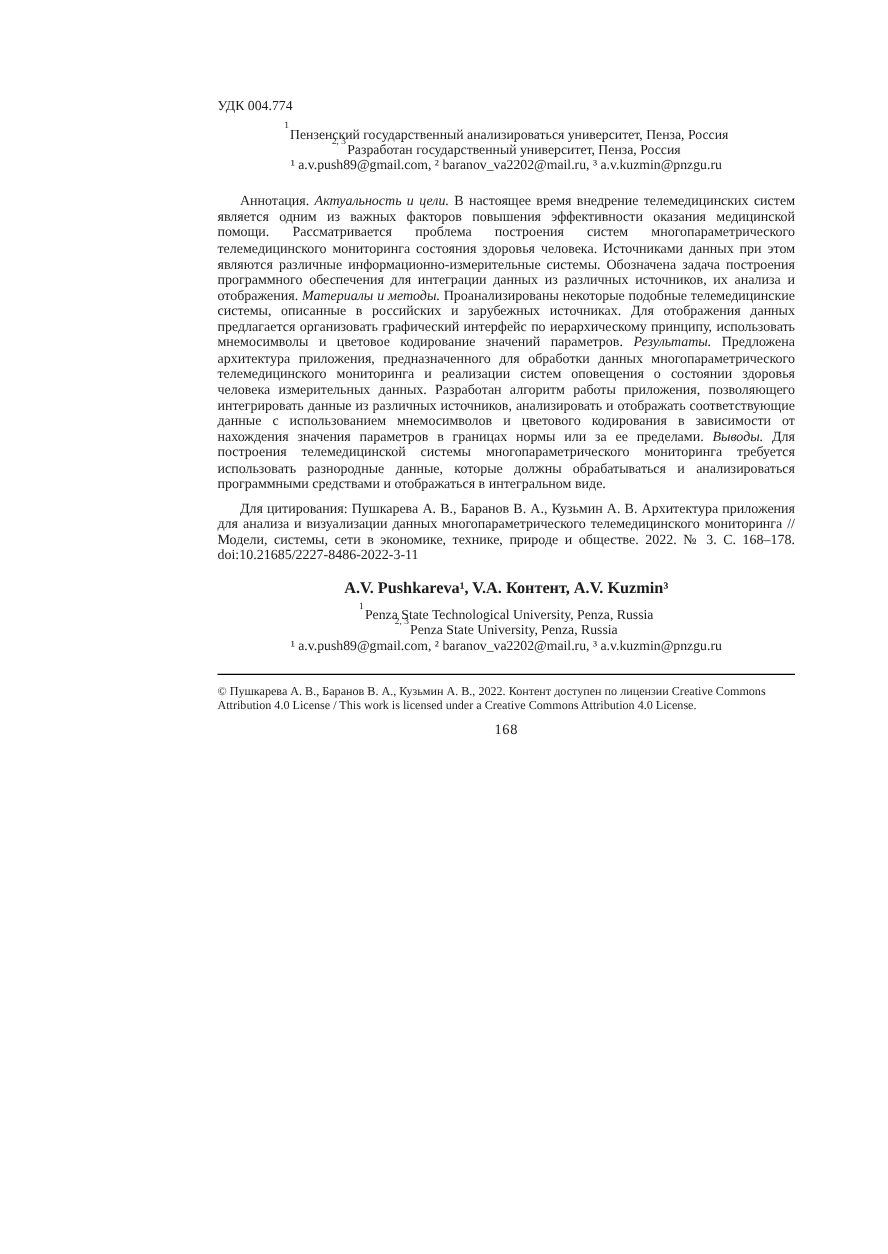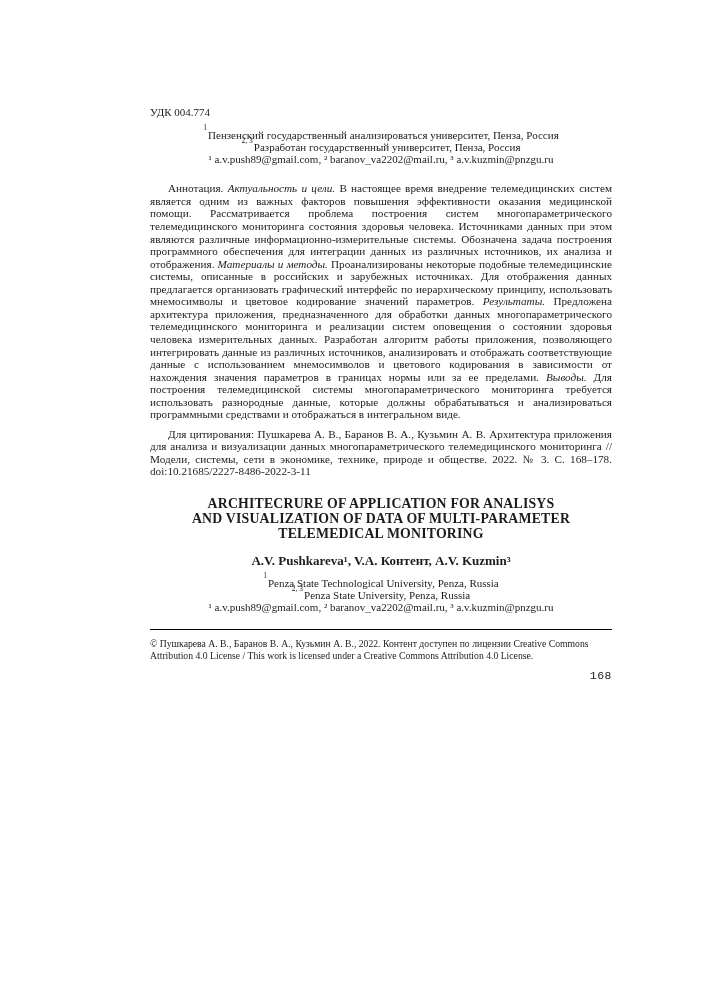--- a/index.html
+++ b/index.html
@@ -11,24 +11,23 @@
     position: relative;
     width: 710px;
     height: 1003px;
     background: #ffffff;
     font-family: "Liberation Serif", "DejaVu Serif", serif;
     color: #1c1c1c;
     overflow: hidden;
   }
   .content {
     position: absolute;
-    left: 150px;
+    left: 174px;
     top: 79px;
     width: 462px;
-    margin-top: 27px;
   }
   .udc-block {
     font-size: 11px;
     line-height: 12.5px;
     text-align: left;
   }
   .title-ru, .title-en {
     margin-top: 22px;
     text-align: center;
     font-weight: bold;
@@ -81,24 +80,23 @@
     height: 0;
   }
   .copyright {
     margin-top: 4px;
     font-size: 9.7px;
     line-height: 11.6px;
     text-align: left;
   }
   .pagenum {
     margin-top: 7px;
-    text-align: right;
+    text-align: center;
     font-size: 11.5px;
     letter-spacing: 0.5px;
-    font-family: Liberation Mono, monospace;
   }
 </style>
 </head>
 <body>
 
 <div class="page">
   <div class="content">
 
     <div class="udc-block">
       <div>УДК 004.774</div>
@@ -110,23 +108,20 @@
       <p class="affil-line"><sup class="mark">1</sup><span>Пензенский государственный анализироваться университет, Пенза, Россия</span></p>
       <p class="affil-line"><sup class="mark">2, 3</sup><span>Разработан государственный университет, Пенза, Россия</span></p>
       <p class="affil-line">¹ a.v.push89@gmail.com, ² baranov_va2202@mail.ru, ³ a.v.kuzmin@pnzgu.ru</p>
     </div>
 
     <p class="para abstract"><span class="bold">Аннотация.</span><span class="italic"> Актуальность и цели.</span><span> В настоящее время внедрение телемедицинских систем является одним из важных факторов повышения эффективности оказания медицинской помощи. Рассматривается проблема построения систем многопараметрического телемедицинского мониторинга состояния здоровья человека. Источниками данных при этом являются различные информационно-измерительные системы. Обозначена задача построения программного обеспечения для интеграции данных из различных источников, их анализа и отображения.</span><span class="italic"> Материалы и методы.</span><span> Проанализированы некоторые подобные телемедицинские системы, описанные в российских и зарубежных источниках. Для отображения данных предлагается организовать графический интерфейс по иерархическому принципу, использовать мнемосимволы и цветовое кодирование значений параметров.</span><span class="italic"> Результаты.</span><span> Предложена архитектура приложения, предназначенного для обработки данных многопараметрического телемедицинского мониторинга и реализации систем оповещения о состоянии здоровья человека измерительных данных. Разработан алгоритм работы приложения, позволяющего интегрировать данные из различных источников, анализировать и отображать соответствующие данные с использованием мнемосимволов и цветового кодирования в зависимости от нахождения значения параметров в границах нормы или за ее пределами.</span><span class="italic"> Выводы.</span><span> Для построения телемедицинской системы многопараметрического мониторинга требуется использовать разнородные данные, которые должны обрабатываться и анализироваться программными средствами и отображаться в интегральном виде.</span></p>
 
 
     <p class="para citation"><span class="bold">Для цитирования</span><span>: Пушкарева А. В., Баранов В. А., Кузьмин А. В. Архитектура приложения для анализа и визуализации данных многопараметрического телемедицинского мониторинга // Модели, системы, сети в экономике, технике, природе и обществе. 2022. № 3. С. 168–178. doi:10.21685/2227-8486-2022-3-11</span></p>
 
-    <div class="title-en">ARCHITECRURE OF APPLICATION FOR ANALISYS
-AND VISUALIZATION OF DATA OF MULTI-PARAMETER
-TELEMEDICAL MONITORING</div>
 
     <div class="authors-line authors-en">A.V. Pushkareva¹, V.A. Контент, A.V. Kuzmin³</div>
 
     <div class="affil-block affil-en">
       <p class="affil-line"><sup class="mark">1</sup><span>Penza State Technological University, Penza, Russia</span></p>
       <p class="affil-line"><sup class="mark">2, 3</sup><span>Penza State University, Penza, Russia</span></p>
       <p class="affil-line">¹ a.v.push89@gmail.com, ² baranov_va2202@mail.ru, ³ a.v.kuzmin@pnzgu.ru</p>
     </div>
 
     <hr class="footnote-rule">

